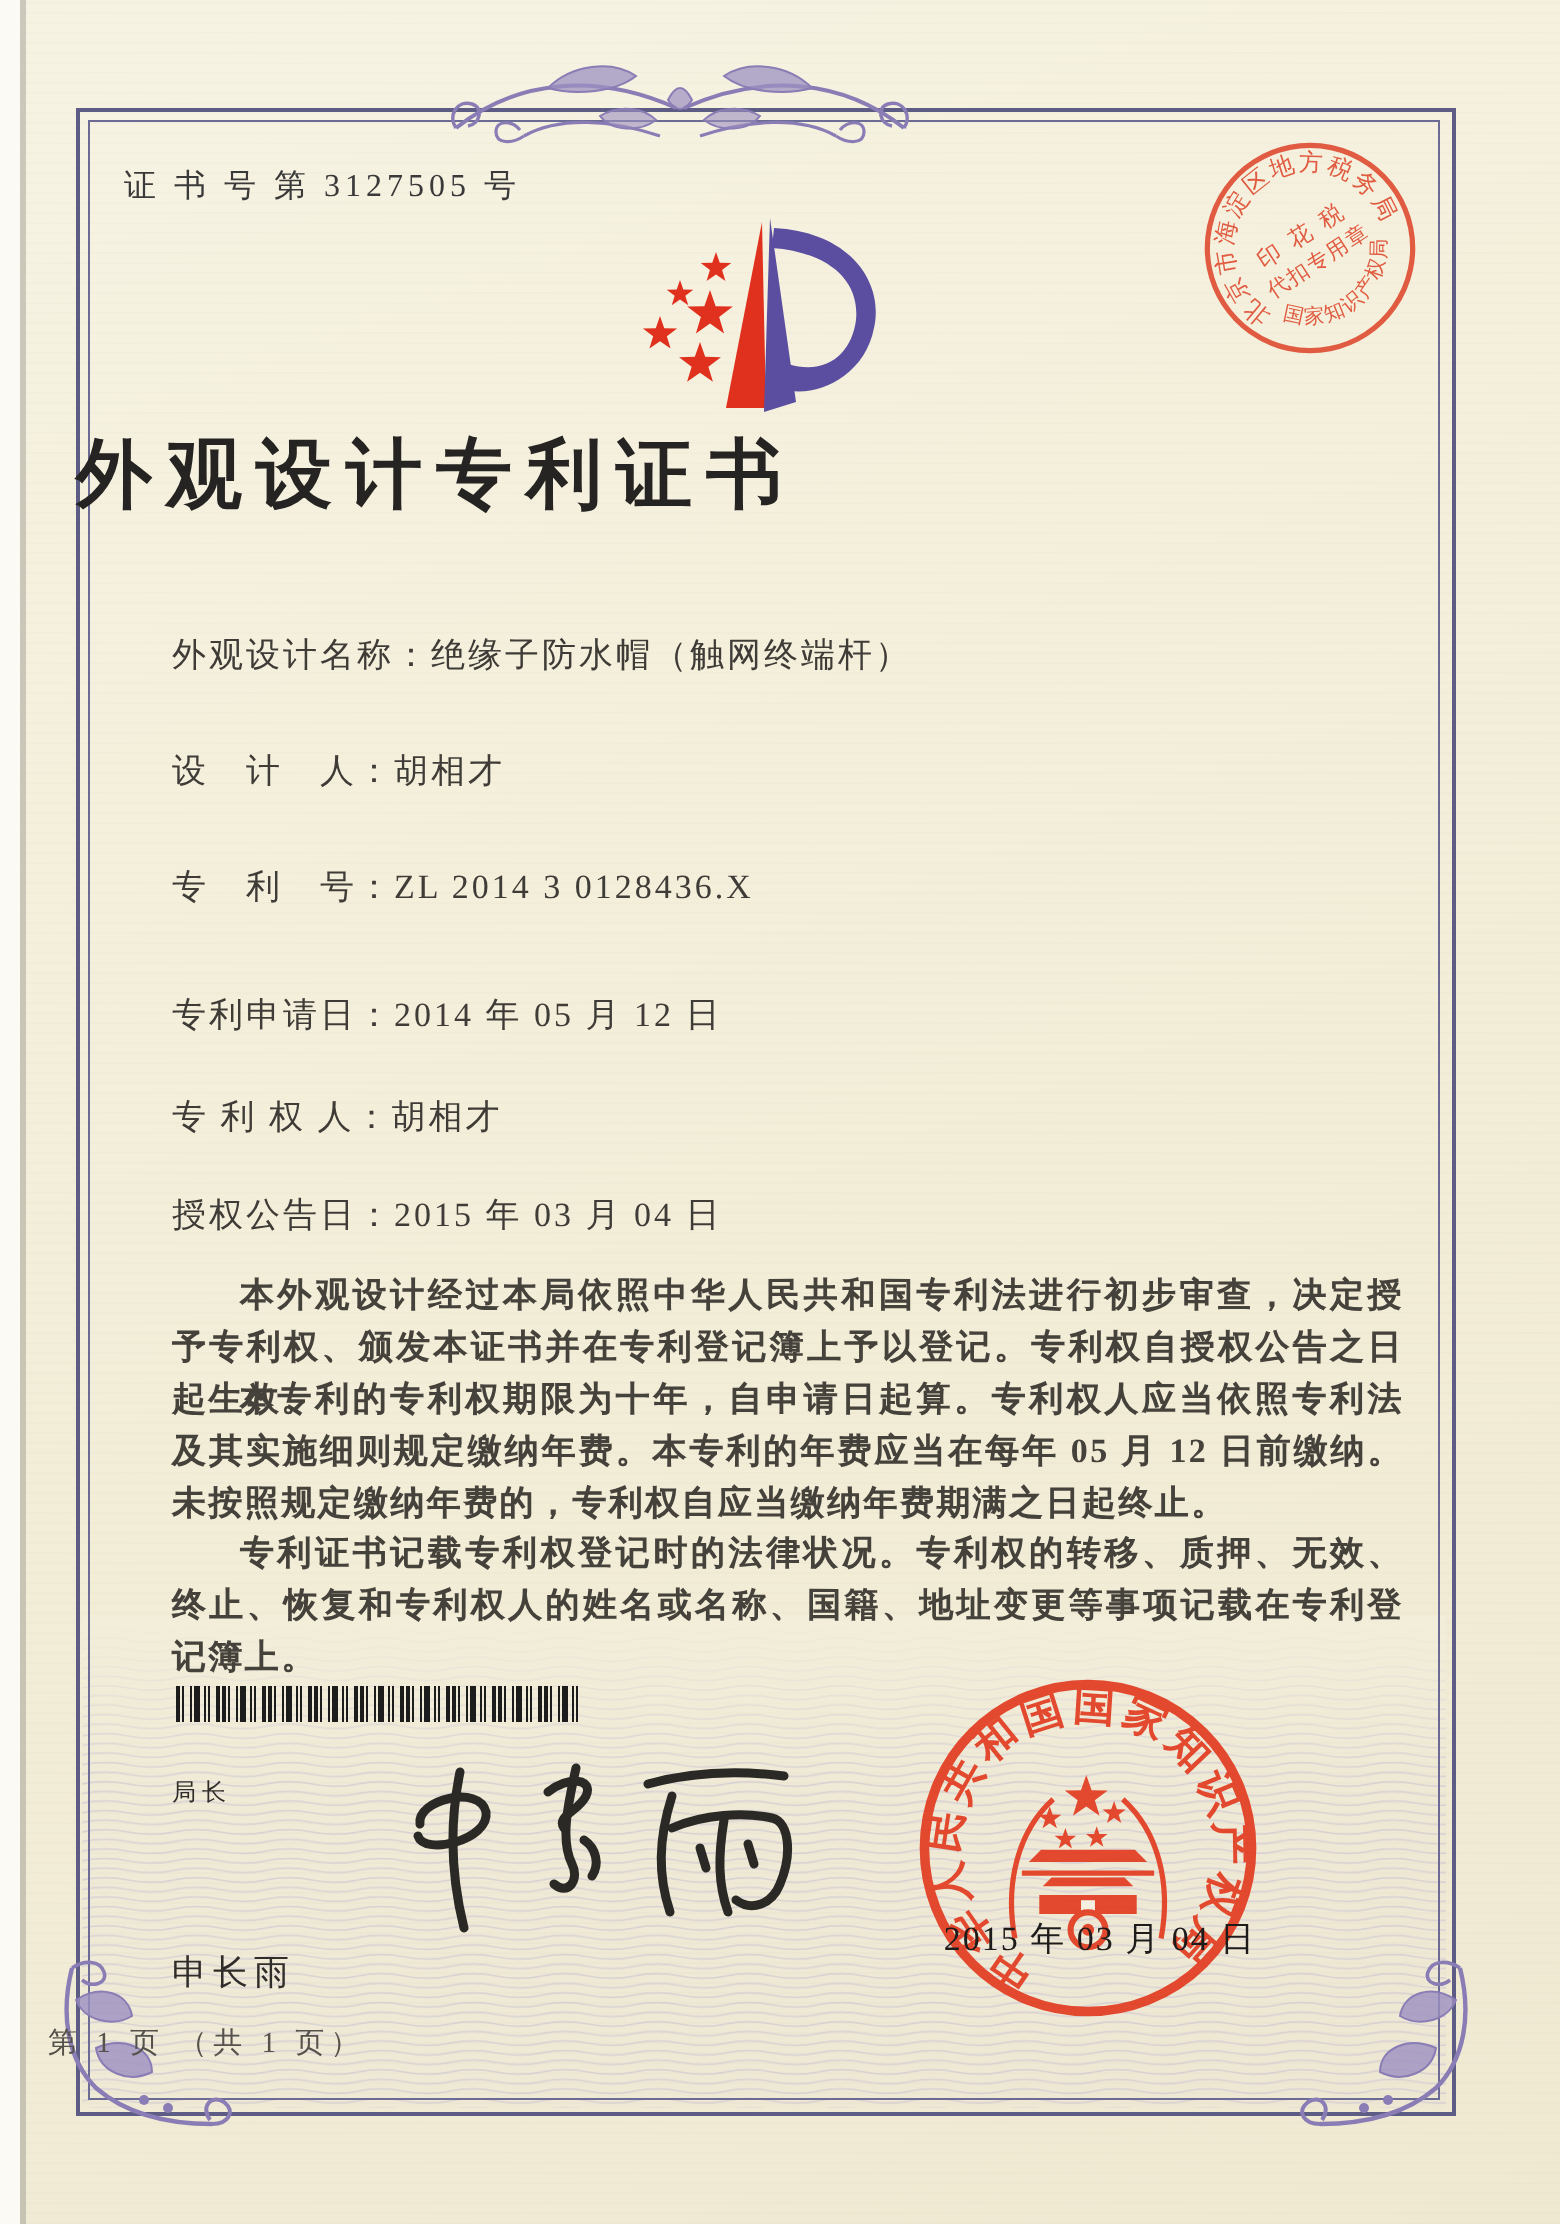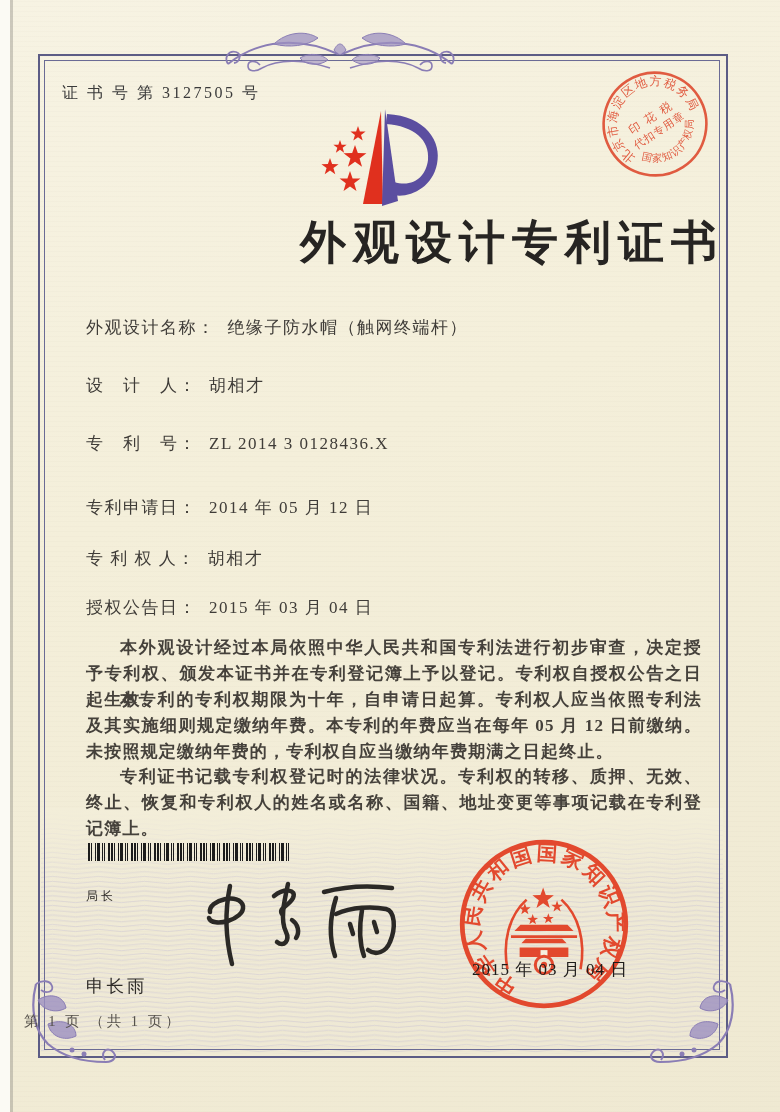--- a/index.html
+++ b/index.html
@@ -21,26 +21,26 @@
   
   #border-outer{left:38px;top:54px;width:686px;height:1000px;border:2px solid #5c5c85;}
   #border-inner{left:44px;top:60px;width:674px;height:988px;border:1px solid #6b6b95;}
   
   #orn-top{left:222px;top:24px;width:236px;height:58px;}
   #orn-bl{left:22px;top:980px;width:98px;height:88px;}
   #orn-br{left:646px;top:980px;width:98px;height:88px;transform:scaleX(-1);}
   
   #cert-no{left:62px;top:83px;font-size:16px;letter-spacing:2.5px;color:#3a3a3a;}
   #logo{left:318px;top:102px;width:132px;height:112px;}
-  #title{left:38px;top:212px;width:686px;text-align:right;font-size:46px;font-weight:bold;
+  #title{left:38px;top:212px;width:686px;text-align:left;font-size:38px;font-weight:bold;
     letter-spacing:7px;color:#262422;}
   
   .field-row{left:86px;font-size:17px;letter-spacing:1.5px;color:#3f3c38;white-space:nowrap;}
   #f0{top:316px;} #f1{top:374px;} #f2{top:432px;} #f3{top:496px;} #f4{top:547px;} #f5{top:596px;}
-  .field-label{margin-right:12px;}
+  .field-label{margin-right:0;}
   
   .para{left:86px;width:616px;font-size:17px;line-height:25.8px;letter-spacing:1.2px;
     text-align:justify;color:#45413b;text-indent:2em;font-weight:bold;}
   #p1{top:635px;} #p2{top:687px;} #p3{top:764px;}
   
   #barcode{left:88px;top:843px;width:202px;height:18px;
     background:repeating-linear-gradient(90deg,
       #1c1c1c 0 2px,rgba(0,0,0,0) 2px 3px,
       #1c1c1c 3px 4px,rgba(0,0,0,0) 4px 7px,
       #1c1c1c 7px 8px,rgba(0,0,0,0) 8px 9px,

